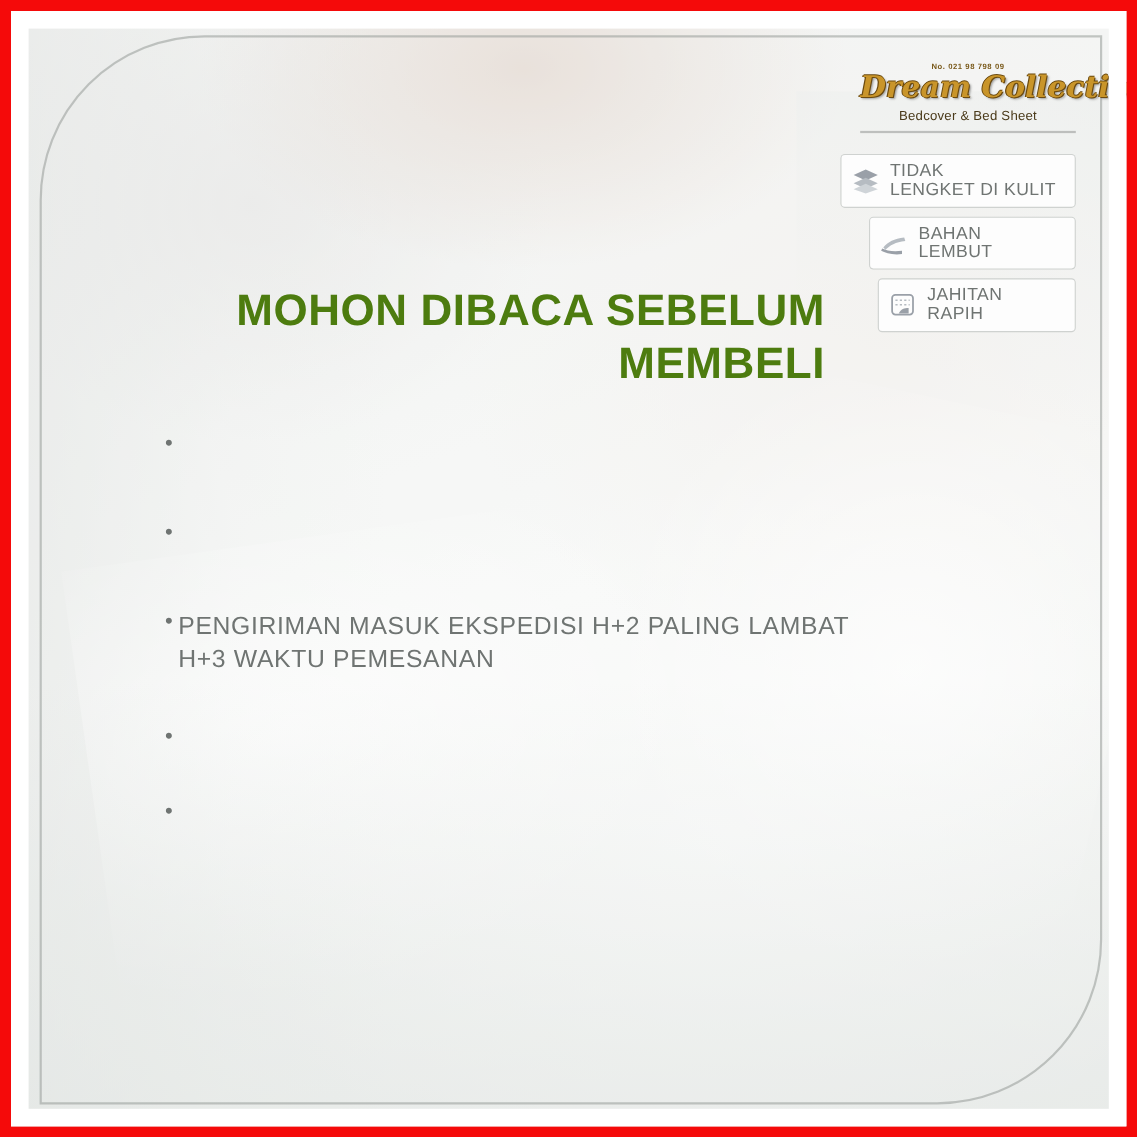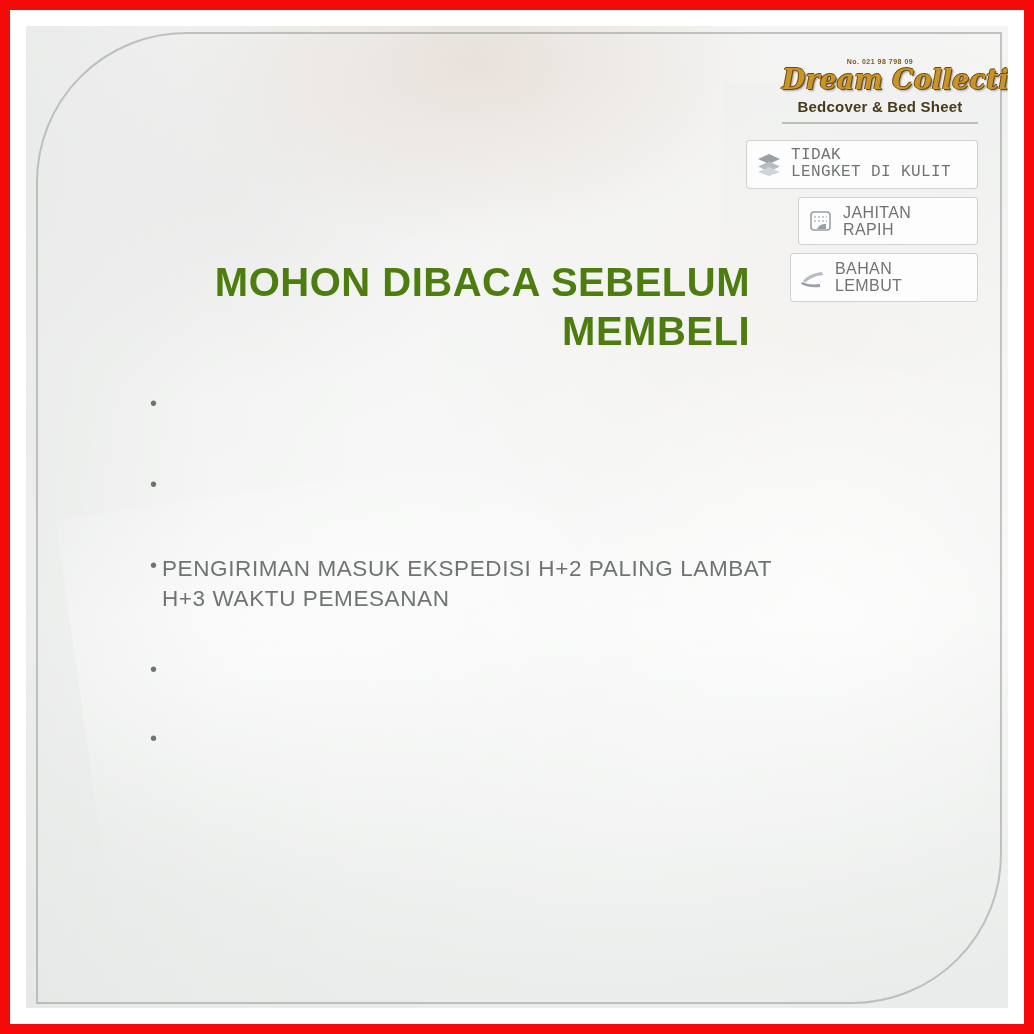--- a/index.html
+++ b/index.html
@@ -122,22 +122,22 @@
     color: #c9952a;
     text-shadow:
       1px 1px 0 #6b4a10,
       -1px 0 0 #6b4a10,
       0 -1px 0 #6b4a10,
       2px 2px 2px rgba(0,0,0,0.35);
     white-space: nowrap;
   }
   .brand-sub {
     margin-top: 4px;
-    font-size: 15px;
-    font-weight: bold;
+    font-size: 12px;
+    font-weight: normal;
     color: #4a3a1a;
     letter-spacing: 0.2px;
   }
   .brand-rule {
     margin: 7px auto 0;
     width: 100%;
     height: 2px;
     background: rgba(138,140,138,0.5);
   }
 
@@ -172,21 +172,21 @@
   }
   .badge .badge-text {
     font-size: 16px;
     line-height: 1.08;
     color: #6f7472;
     letter-spacing: 0.4px;
     font-weight: 500;
     white-space: pre-line;
     text-align: left;
   }
-  .badge-1 { width: 232px; font-family: Liberation Mono, monospace; }
+  .badge-1 { width: 214px; }
   .badge-2 { width: 188px; }
   .badge-3 { width: 180px; }
 
   
   .headline {
     position: absolute;
     left: 130px;
     top: 258px;
     width: 620px;
     text-align: right;
@@ -256,43 +256,43 @@
         <svg width="26" height="26" viewBox="0 0 26 26" aria-hidden="true">
           <path d="M13 3 L24 8 L13 13 L2 8 Z" fill="#9aa0a8"></path>
           <path d="M13 10.5 L24 15.5 L13 20.5 L2 15.5 Z" fill="#b6bcc2"></path>
           <path d="M13 16 L24 21 L13 25 L2 21 Z" fill="#cfd4d8"></path>
         </svg>
       </span>
       <span class="badge-text">TIDAK
 LENGKET DI KULIT</span>
     </div>
 
+    <div class="badge badge-2">
+      <span class="icon-box">
+        <svg width="26" height="26" viewBox="0 0 26 26" aria-hidden="true">
+          <path d="M3 17 C7 12 13 9 22 8 L23 11 C14 12 9 15 5 19 Z" fill="#b6bcc2"></path>
+          <path d="M2 18 C6 20 12 21 20 20 L20 23 C11 24 5 22 1 20 Z" fill="#9aa0a8"></path>
+        </svg>
+      </span>
+      <span class="badge-text">BAHAN
+LEMBUT</span>
+    </div>
+
     <div class="badge badge-3">
       <span class="icon-box">
         <svg width="26" height="26" viewBox="0 0 26 26" aria-hidden="true">
           <rect x="3" y="4" width="19" height="18" rx="3" fill="none" stroke="#9aa0a8" stroke-width="1.6"></rect>
           <path d="M6 9 L19 9 M6 13 L19 13" stroke="#b6bcc2" stroke-width="1.4" stroke-dasharray="2 2"></path>
           <path d="M9 21 C11 17 14 16 18 16 L18 21 Z" fill="#9aa0a8"></path>
         </svg>
       </span>
       <span class="badge-text">JAHITAN
 RAPIH</span>
     </div>
 
-    <div class="badge badge-2">
-      <span class="icon-box">
-        <svg width="26" height="26" viewBox="0 0 26 26" aria-hidden="true">
-          <path d="M3 17 C7 12 13 9 22 8 L23 11 C14 12 9 15 5 19 Z" fill="#b6bcc2"></path>
-          <path d="M2 18 C6 20 12 21 20 20 L20 23 C11 24 5 22 1 20 Z" fill="#9aa0a8"></path>
-        </svg>
-      </span>
-      <span class="badge-text">BAHAN
-LEMBUT</span>
-    </div>
-
   </div>
 
   <div class="headline">MOHON DIBACA SEBELUM MEMBELI</div>
 
   <div class="list">
 
     <div class="list-item">
       <span class="dot">•</span>
     </div>
 

